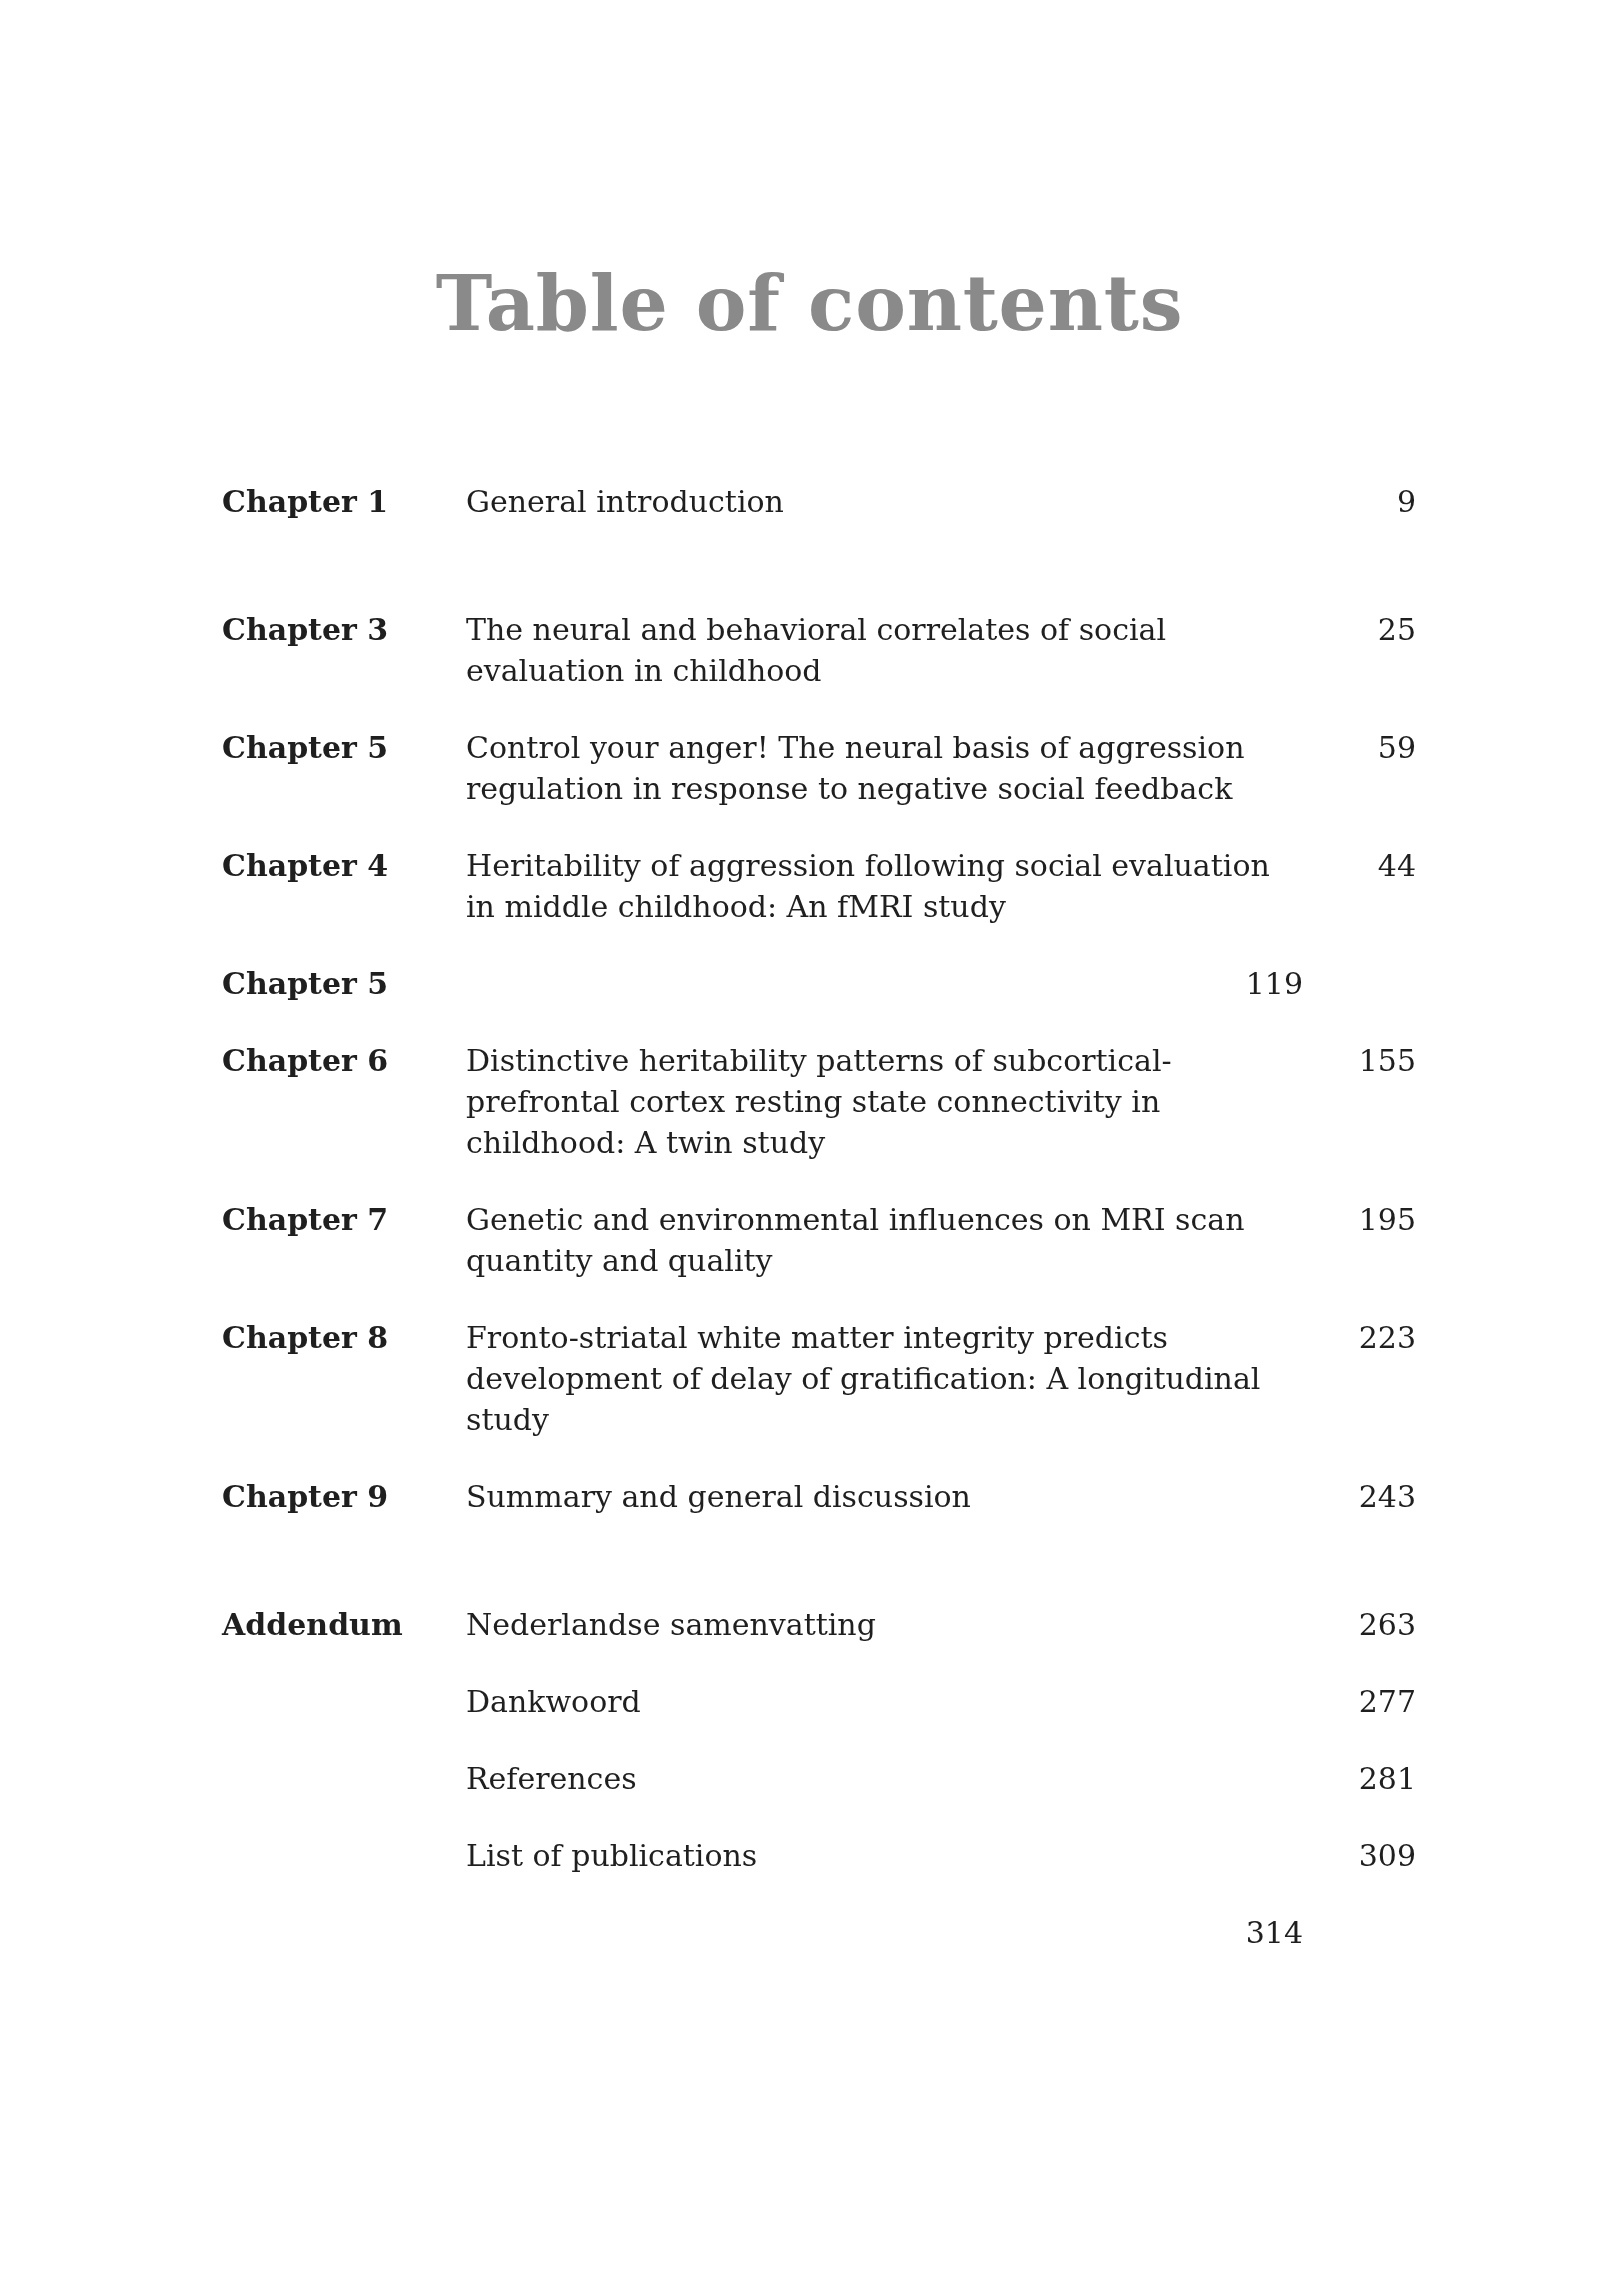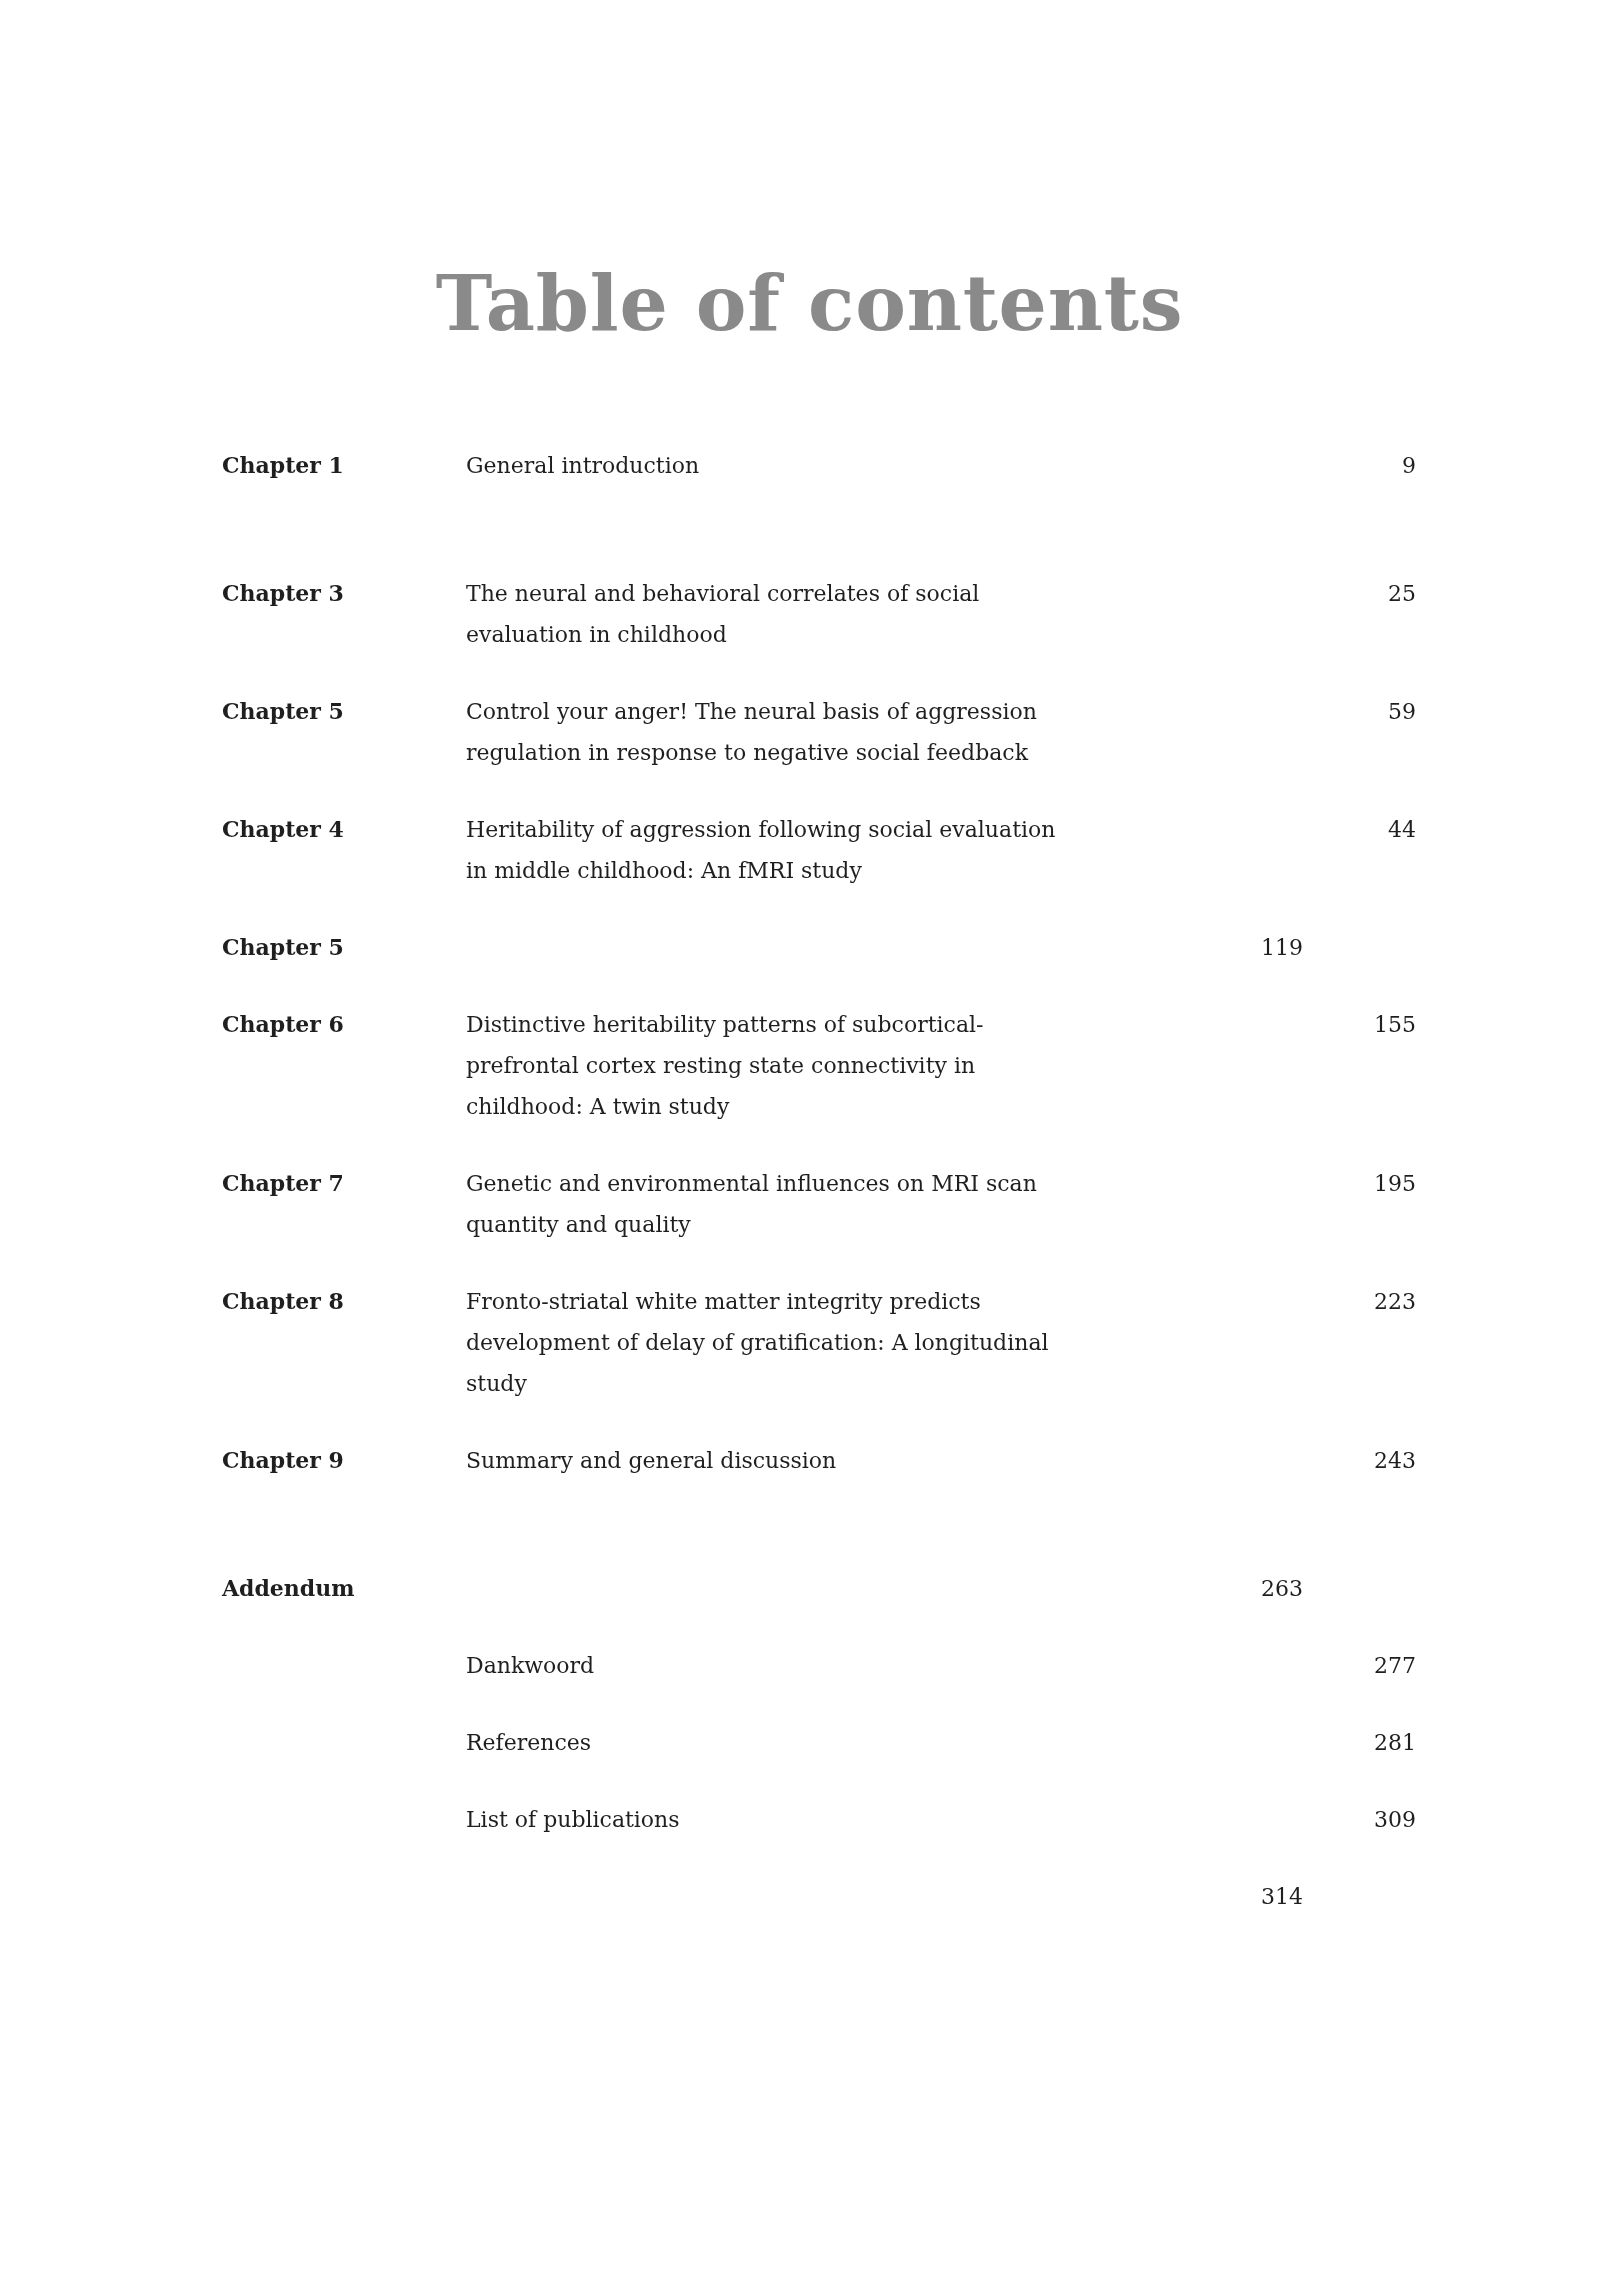--- a/index.html
+++ b/index.html
@@ -33,22 +33,23 @@
     position: absolute;
     top: 445px;
     left: 222px;
     width: 1194px;
   }
   .toc-row {
     display: grid;
     grid-template-columns: 244px 1fr 113px;
     align-items: start;
     margin-bottom: 36px;
-    font-size: 22px;
+    font-size: 30px;
     line-height: 41px;
+    margin-top: 36px;
   }
   .toc-row.gap-xl {
     margin-bottom: 87px;
   }
   .col-label {
     font-weight: 700;
     white-space: pre-line;
   }
   .col-title {
     white-space: pre-line;
@@ -123,20 +124,21 @@
     </div>
 
     <div class="toc-row gap-xl">
       <div class="col-label">Chapter 9</div>
       <div class="col-title">Summary and general discussion</div>
       <div class="col-page">243</div>
     </div>
 
     <div class="toc-row">
       <div class="col-label">Addendum</div>
+      <div class="col-title">Nederlandse samenvatting</div>
       <div class="col-page">263</div>
     </div>
 
     <div class="toc-row">
       <div class="col-label"></div>
       <div class="col-title">Dankwoord</div>
       <div class="col-page">277</div>
     </div>
 
     <div class="toc-row">

